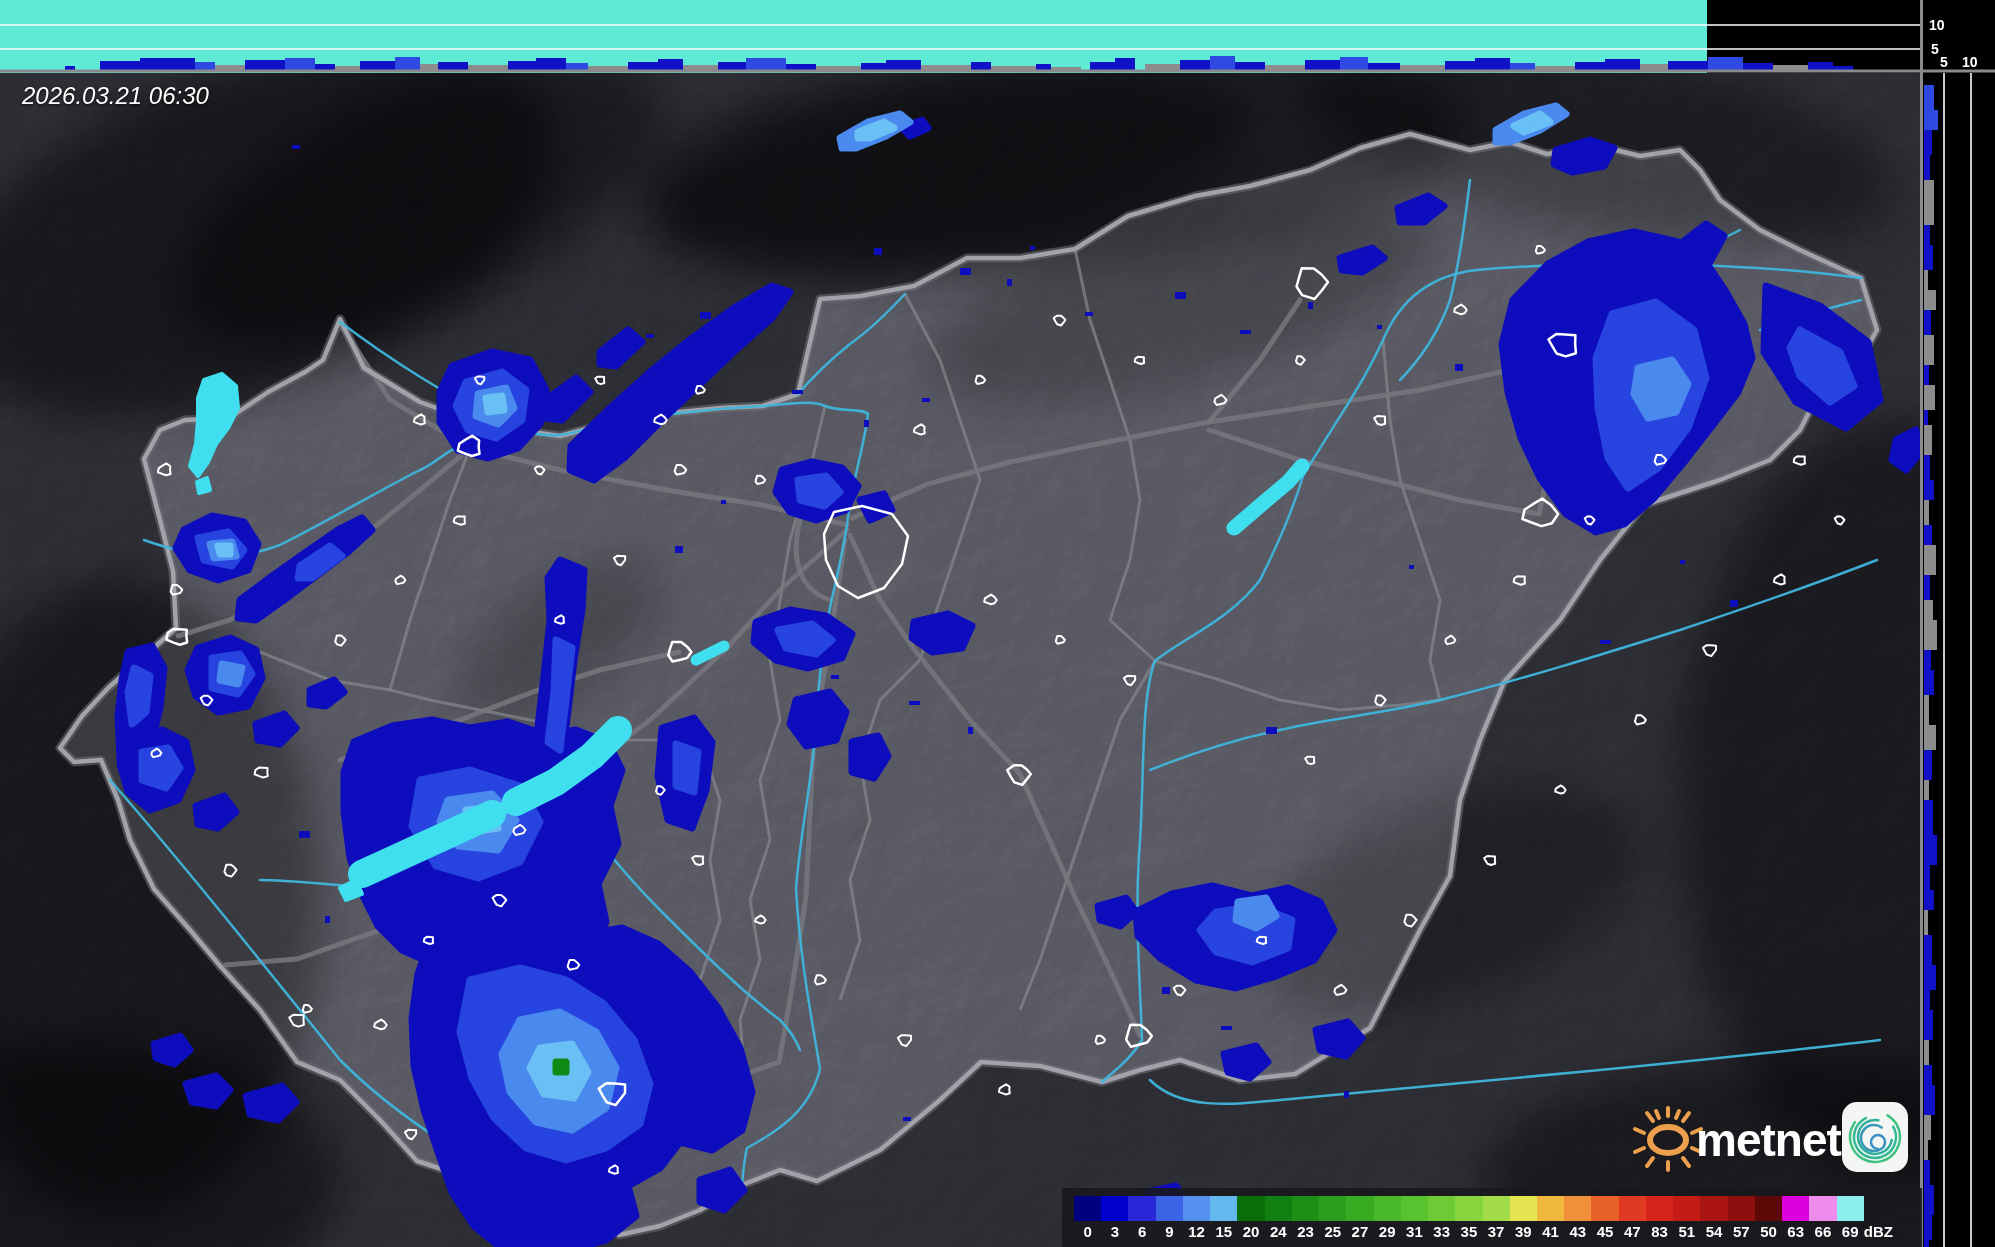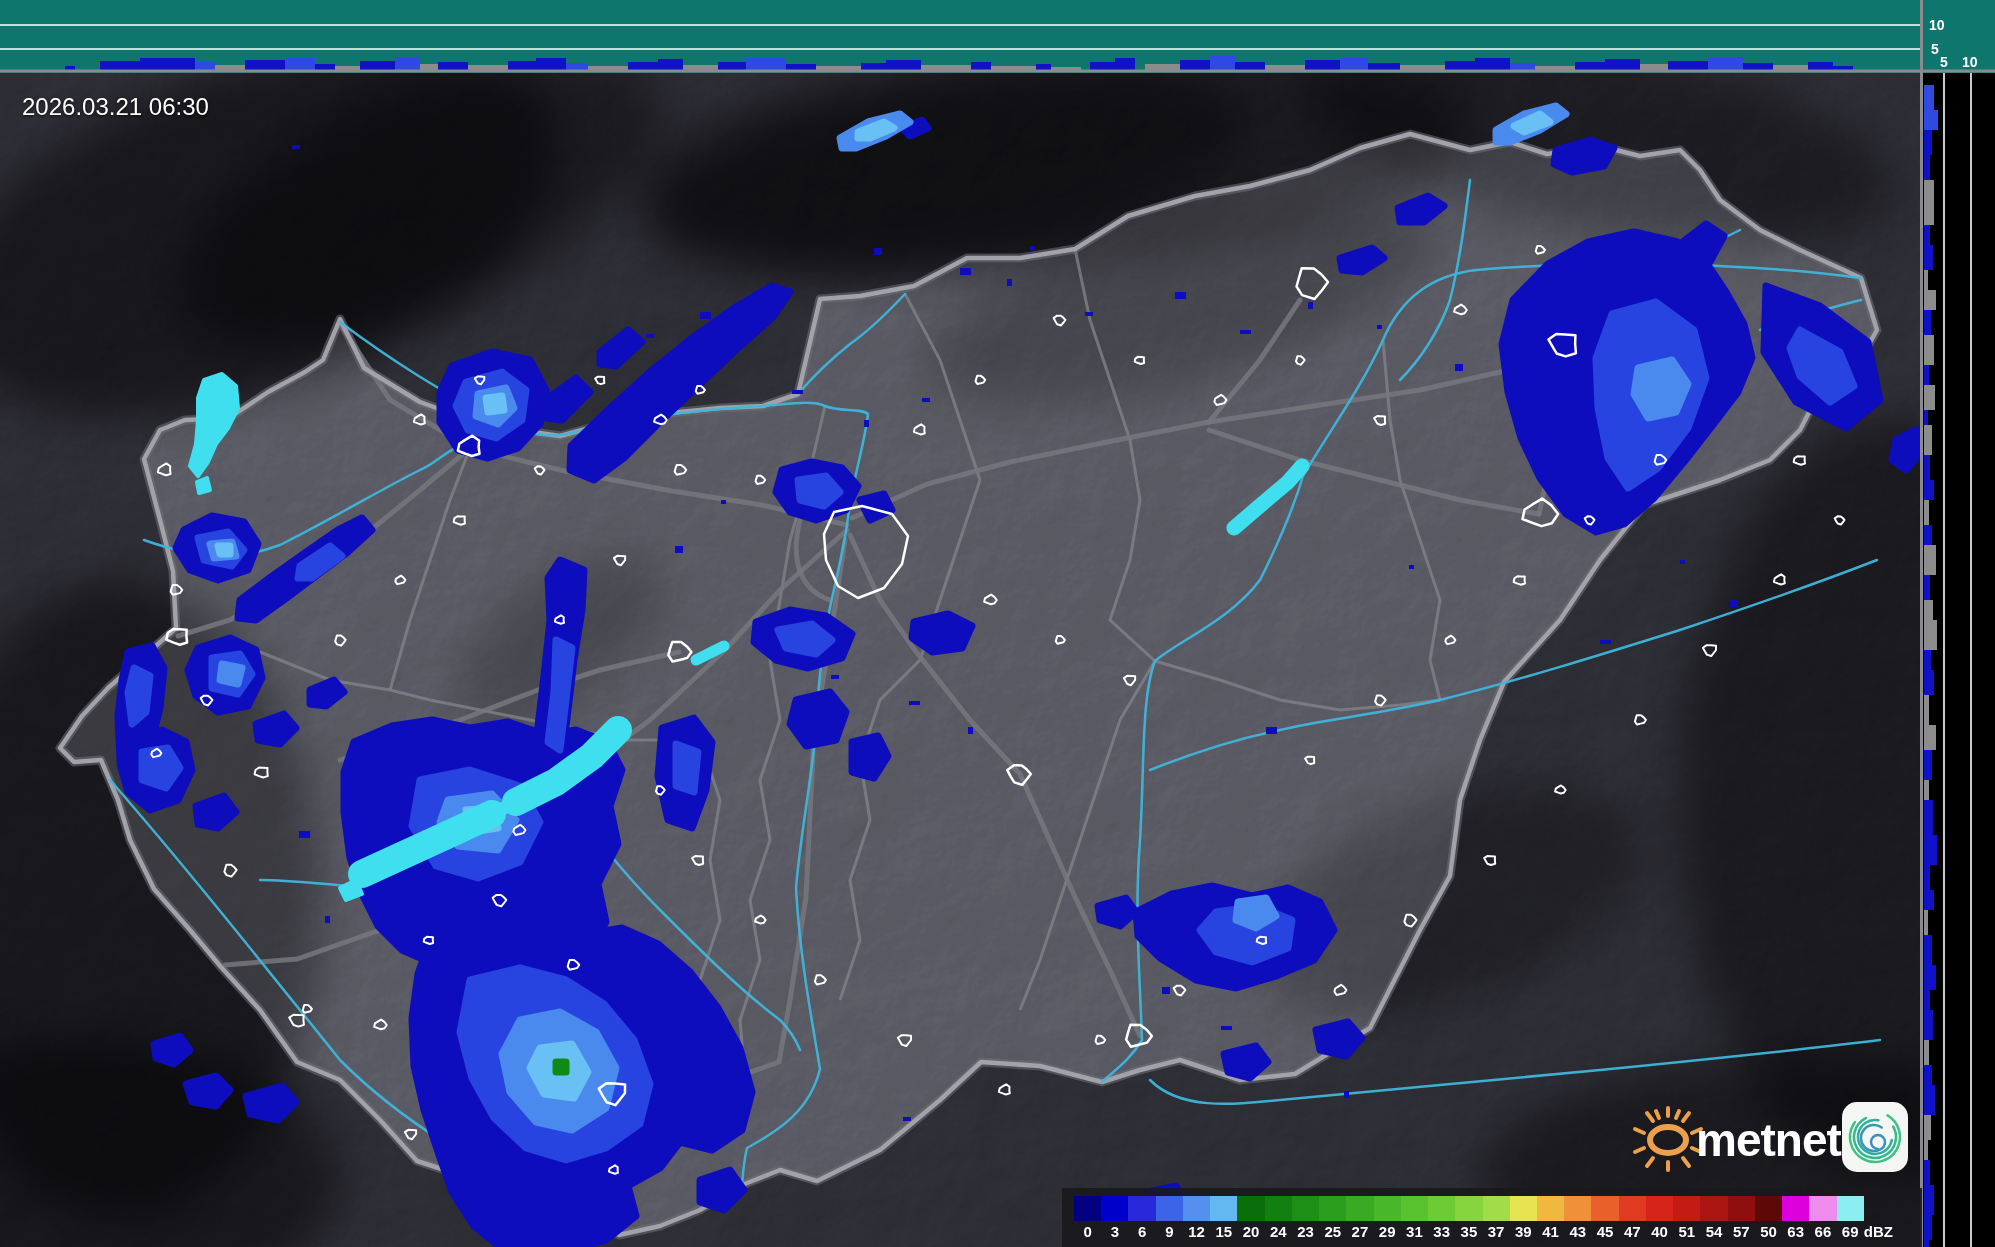--- a/index.html
+++ b/index.html
@@ -1,24 +1,24 @@
 <!DOCTYPE html>
 <html><head>
 <meta charset="utf-8">
 <style>
   html,body{margin:0;padding:0;background:#000;}
   body{width:1995px;height:1247px;position:relative;overflow:hidden;
        font-family:"Liberation Sans",sans-serif;-webkit-font-smoothing:antialiased;}
   #map-wrap{position:absolute;left:0;top:73px;width:1922px;height:1174px;background:#3c3c42;}
-  #strip-top{position:absolute;left:0;top:0;width:1995px;height:73px;background:#0f766e;}
+  #strip-top{position:absolute;left:0;top:0;width:1707px;height:73px;background:#5eead4;}
   #strip-right{position:absolute;left:1922px;top:73px;width:73px;height:1174px;background:#000;}
   #vline-sep{position:absolute;left:1920px;top:0;width:3px;height:1247px;background:#8a8a8f;}
   #title-block{position:absolute;left:22px;top:76px;color:#fff;text-shadow:0 1px 3px rgba(0,0,0,.8);}
   #title-block h1{margin:0;font-size:35px;font-weight:400;letter-spacing:.5px;}
-  #title-block .dt{margin-top:17px;font-size:24px;font-weight:400;}
+  #title-block .dt{margin-top:6px;font-size:24px;font-weight:400;font-style:italic;}
   #cbar{position:absolute;left:1062px;top:1188px;width:860px;height:59px;
         background:rgba(24,24,29,.9);display:flex;flex-direction:column;box-sizing:border-box;padding:8px 12px 0 12px;}
   #cbar .sw-row{display:flex;height:25px;}
   #cbar .sw-row .sw{flex:1;}
   #cbar .sw-row .dbz-sp{width:46px;}
   #cbar .lb-row{display:flex;color:#fff;font-size:15px;font-weight:700;margin-top:2px;}
   #cbar .lb-row .lb{flex:1;text-align:center;}
   #cbar .lb-row .dbz{width:46px;}
   #logo{position:absolute;left:1628px;top:1092px;width:292px;height:92px;}
   .ax-label{fill:#fff;font-size:14px;font-weight:700;font-family:"Liberation Sans",sans-serif;}
@@ -475,21 +475,21 @@
       <div class="lb">29</div>
       <div class="lb">31</div>
       <div class="lb">33</div>
       <div class="lb">35</div>
       <div class="lb">37</div>
       <div class="lb">39</div>
       <div class="lb">41</div>
       <div class="lb">43</div>
       <div class="lb">45</div>
       <div class="lb">47</div>
-      <div class="lb">40</div>
+      <div class="lb">83</div>
       <div class="lb">51</div>
       <div class="lb">54</div>
       <div class="lb">57</div>
       <div class="lb">50</div>
       <div class="lb">63</div>
       <div class="lb">66</div>
       <div class="lb">69</div>
       <div class="dbz">dBZ</div>
     </div>
 </div>

